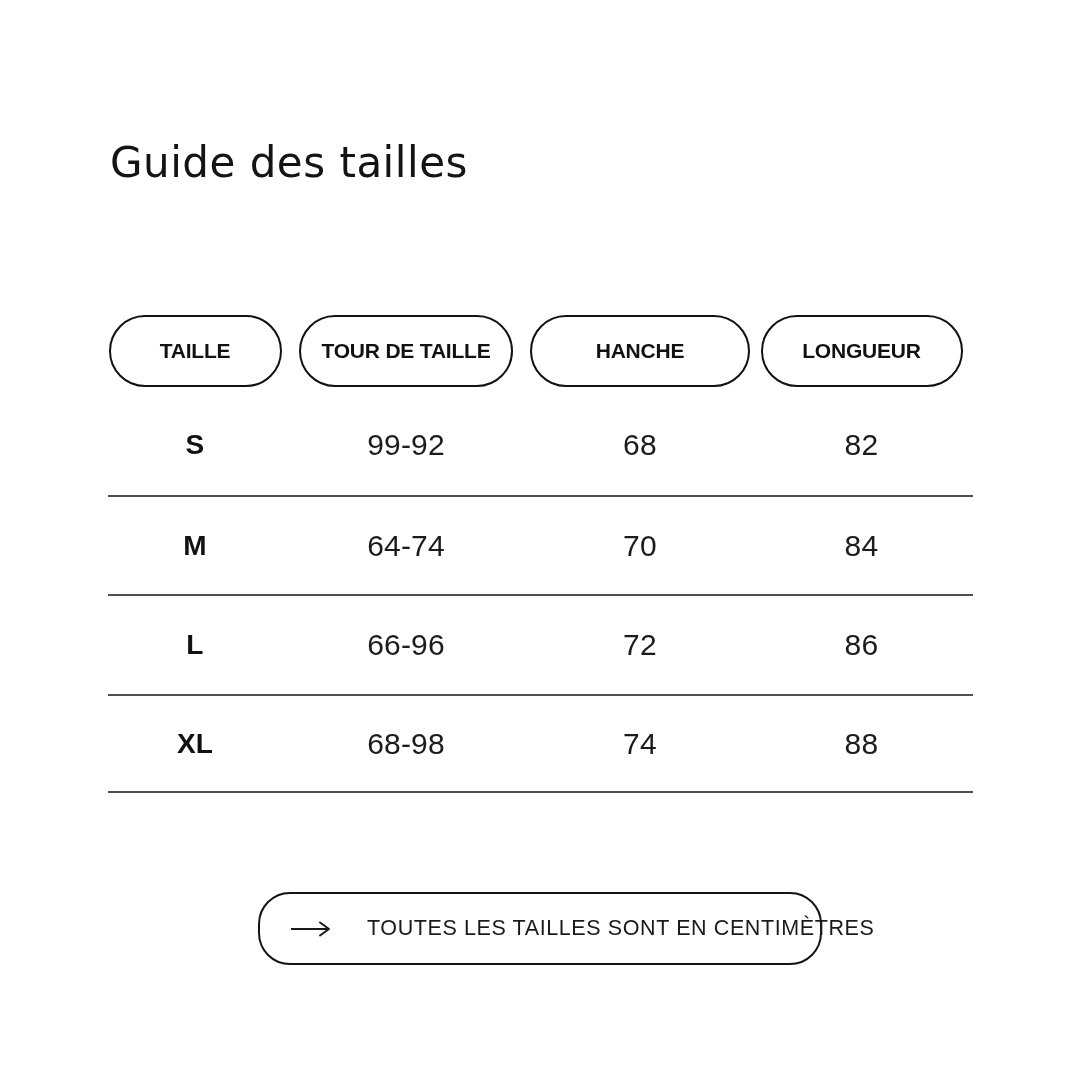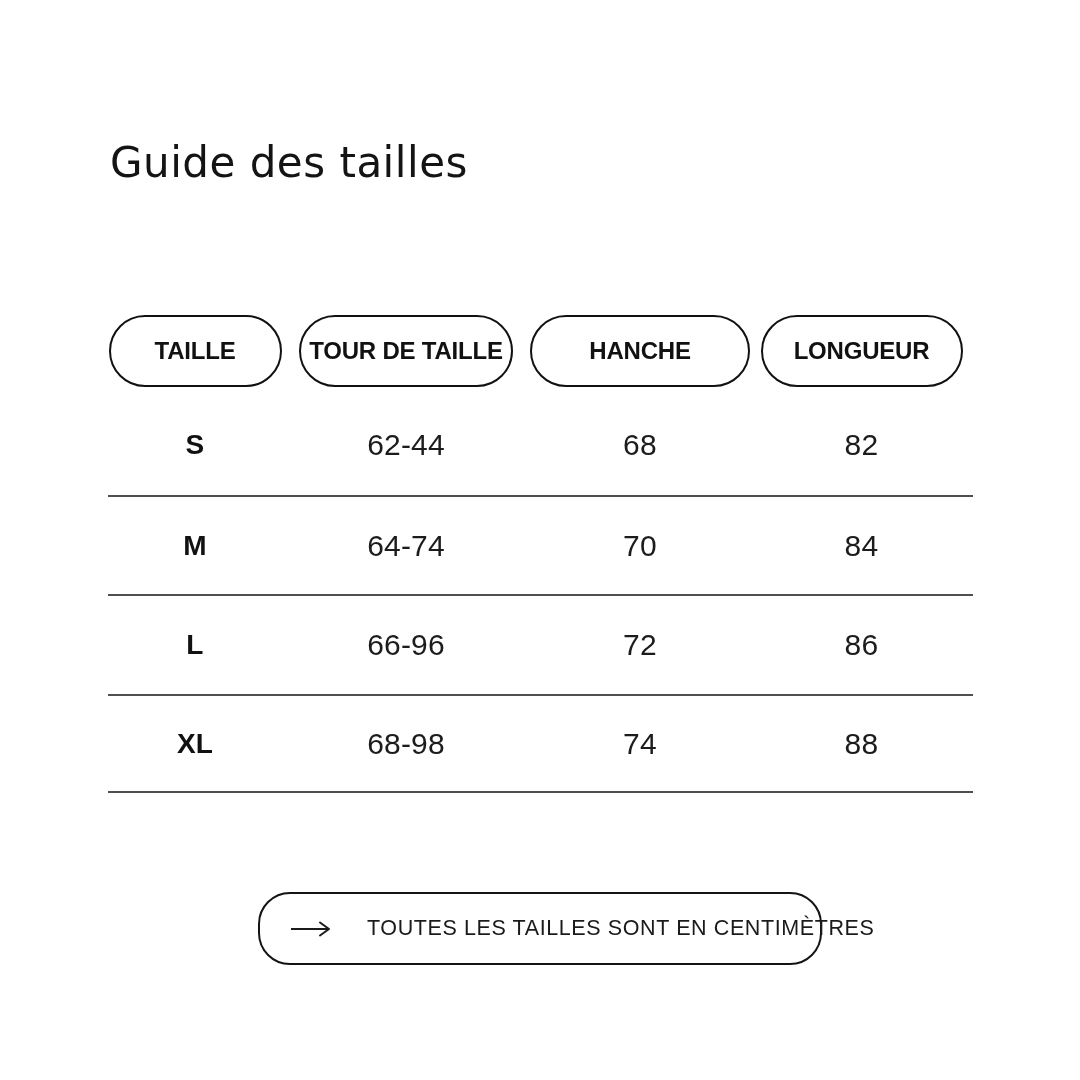--- a/index.html
+++ b/index.html
@@ -46,21 +46,21 @@
     border: 2.5px solid #111111;
     border-radius: 36px;
     background: #ffffff;
     display: flex;
     align-items: center;
     justify-content: center;
     justify-self: center;
   }
   .header-pill span {
     font-weight: 700;
-    font-size: 24px;
+    font-size: 21px;
     letter-spacing: -0.2px;
     color: #111111;
     white-space: nowrap;
   }
   .pill-0 { width: 173px; }
   .pill-1 { width: 214px; }
   .pill-2 { width: 220px; }
   .pill-3 { width: 202px; }
   .body-row {
     border-bottom: 2px solid #4f4f4f;
@@ -125,21 +125,21 @@
       <div class="header-pill pill-2">
         <span>HANCHE</span>
       </div>
       <div class="header-pill pill-3">
         <span>LONGUEUR</span>
       </div>
     </div>
 
     <div class="grid-row body-row row-0">
       <div class="cell size-label">S</div>
-      <div class="cell">62-44</div>
+      <div class="cell">99-92</div>
       <div class="cell">68</div>
       <div class="cell">82</div>
     </div>
 
     <div class="grid-row body-row row-1">
       <div class="cell size-label">M</div>
       <div class="cell">64-74</div>
       <div class="cell">70</div>
       <div class="cell">84</div>
     </div>

